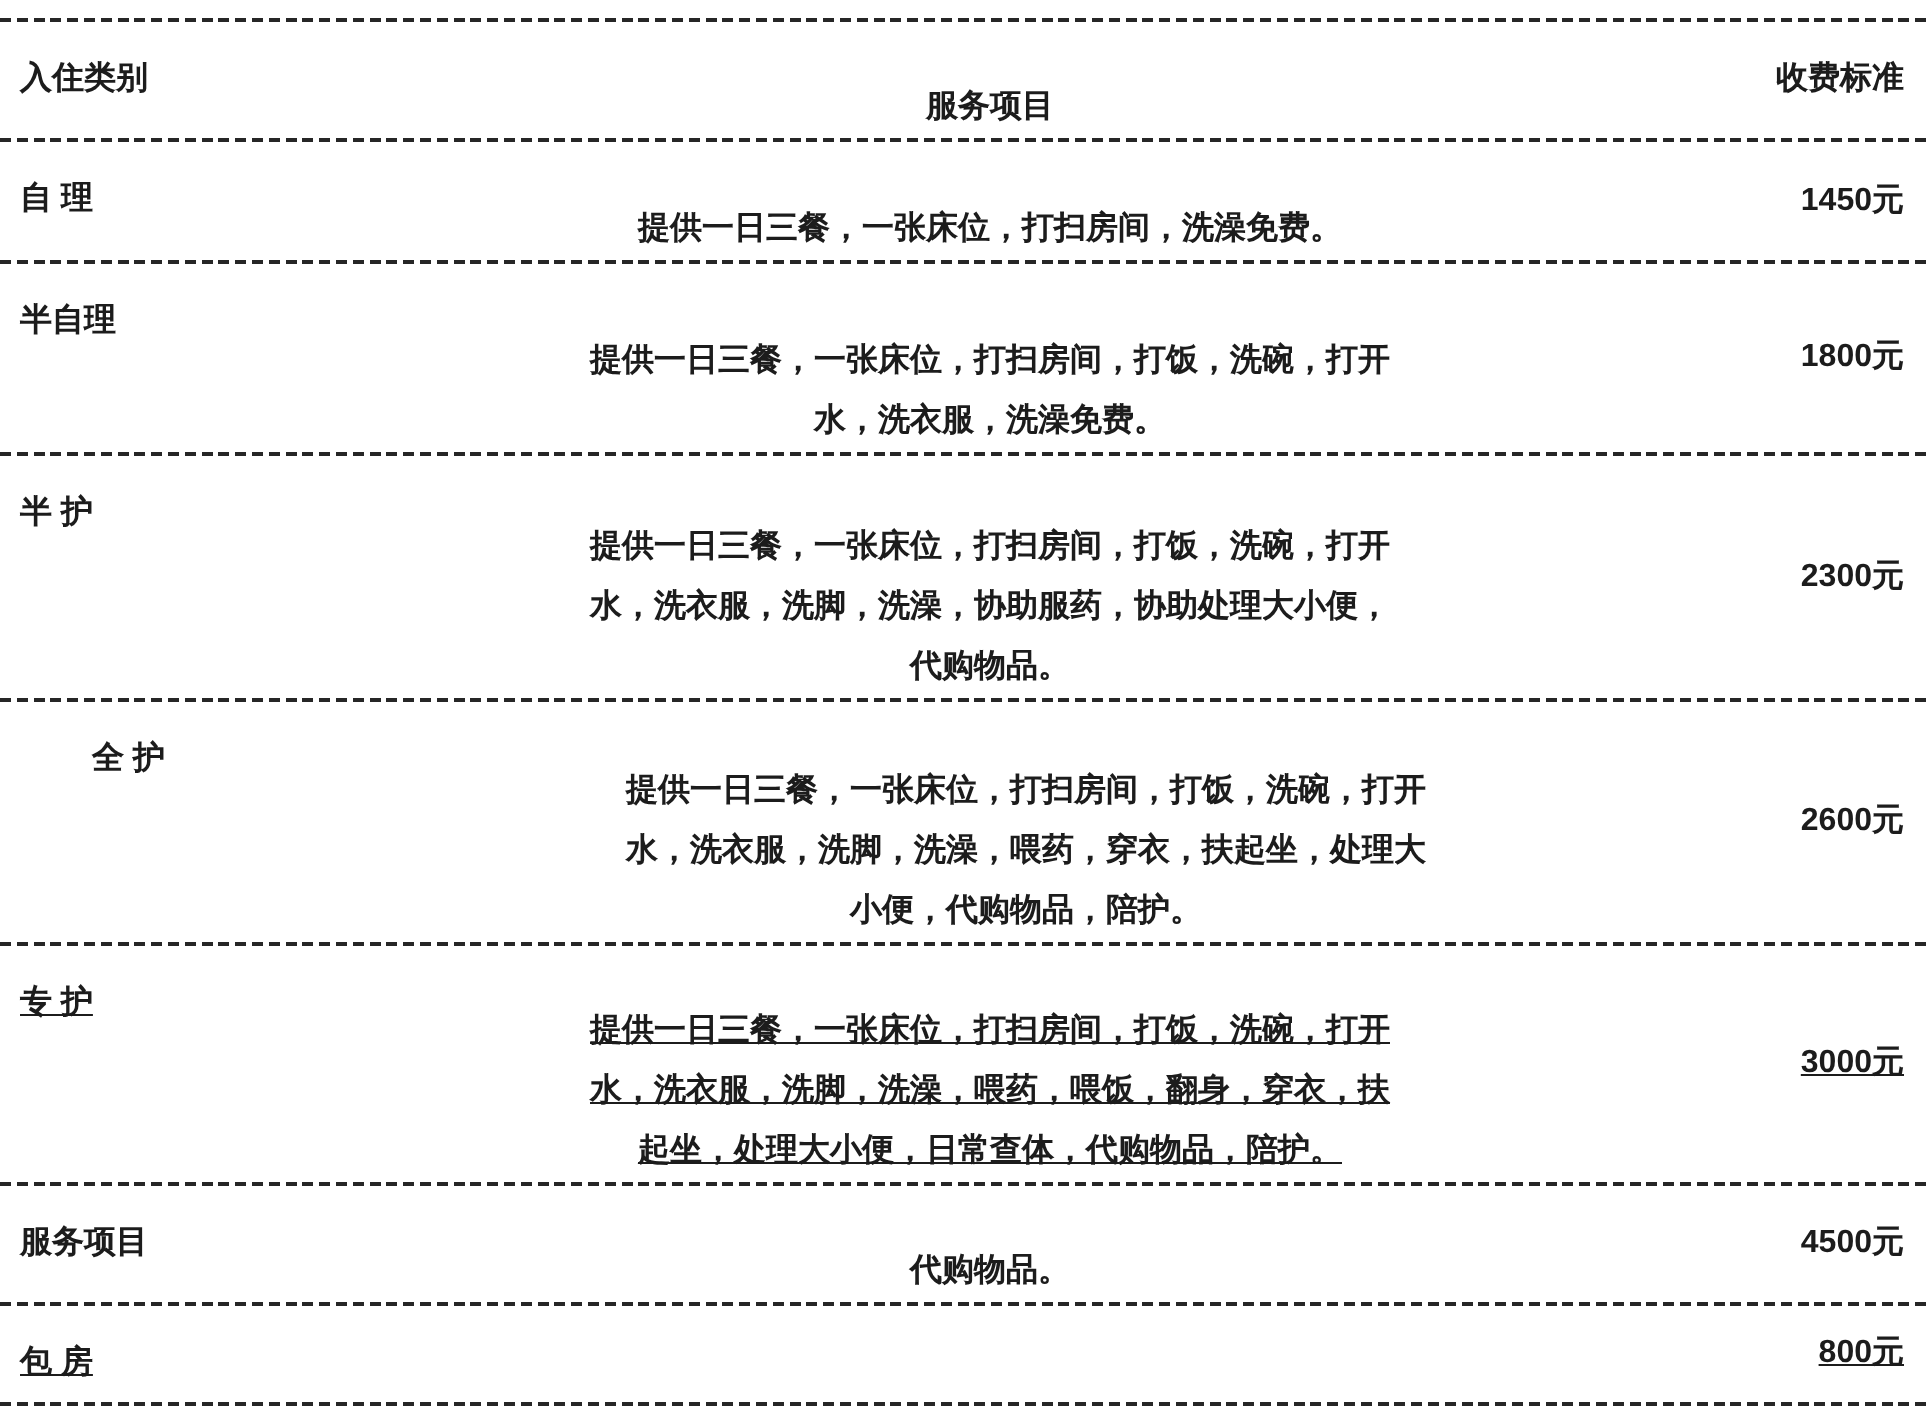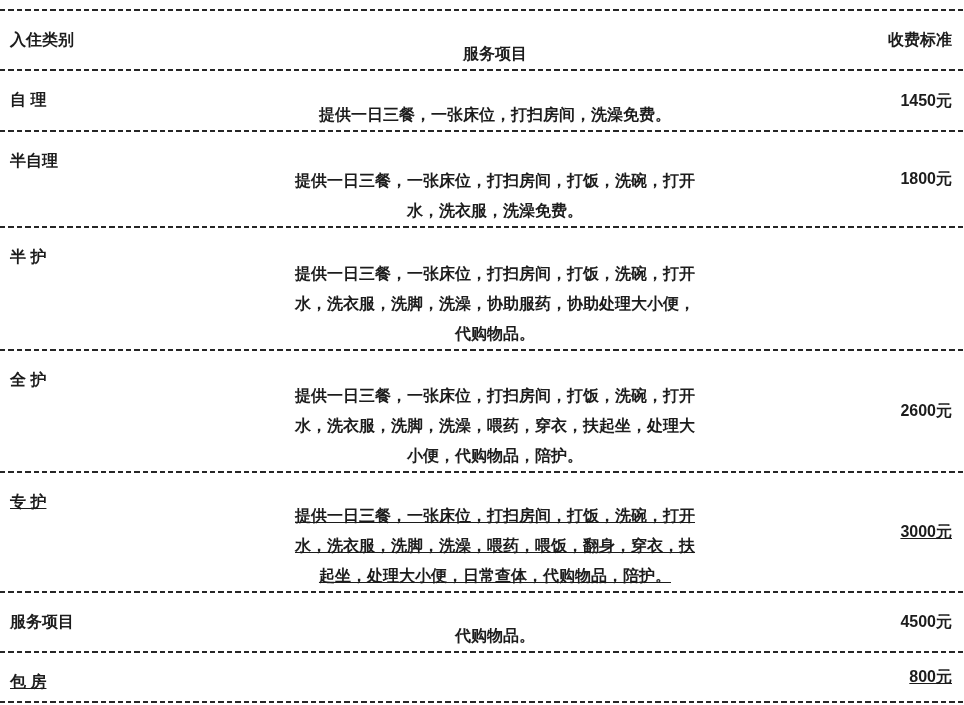--- a/index.html
+++ b/index.html
@@ -26,21 +26,21 @@
   }
   .row {
     display: grid;
     grid-template-columns: 240px 1fr 214px;
     box-sizing: border-box;
   }
   .h58  { min-height: 58px; }
   .h59  { min-height: 59px; }
   .h94  { min-height: 94px; }
   .h121 { min-height: 121px; gap: 28px; }
-  .h120 { min-height: 120px; }
+  .h120 { min-height: 120px; padding-left: 36px; }
   .h118 { min-height: 118px; text-decoration: underline; }
   .h48  { min-height: 48px; text-decoration: underline; }
   .cell-category {
     padding: 14px 0 0 10px;
     line-height: 30px;
     text-align: left;
   }
   .cell-services {
     display: flex;
     align-items: flex-end;
@@ -99,20 +99,21 @@
 
   <div class="divider"></div>
 
   <div class="row h121">
     <div class="cell-category">半 护</div>
     <div class="cell-services">
         <span class="services-text">提供一日三餐，一张床位，打扫房间，打饭，洗碗，打开
 水，洗衣服，洗脚，洗澡，协助服药，协助处理大小便，
 代购物品。</span>
       </div>
+    <div class="cell-fee">2300元</div>
   </div>
 
   <div class="divider"></div>
 
   <div class="row h120">
     <div class="cell-category">全 护</div>
     <div class="cell-services">
         <span class="services-text">提供一日三餐，一张床位，打扫房间，打饭，洗碗，打开
 水，洗衣服，洗脚，洗澡，喂药，穿衣，扶起坐，处理大
 小便，代购物品，陪护。</span>

